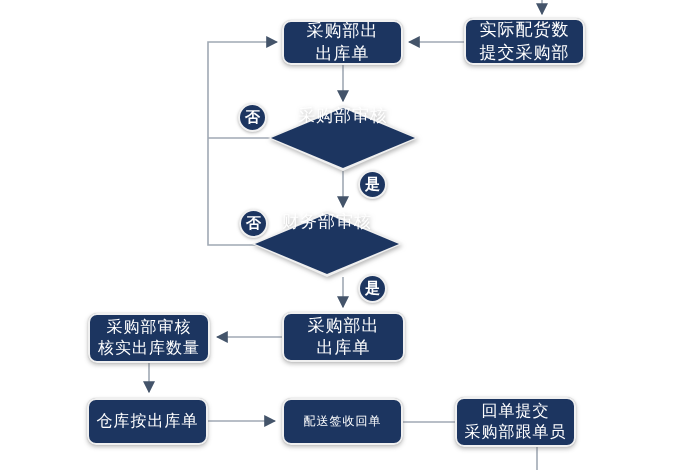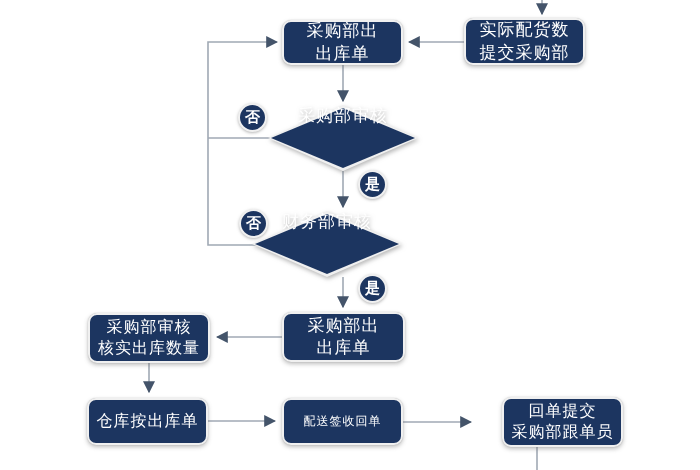--- a/index.html
+++ b/index.html
@@ -162,18 +162,18 @@
   </div>
 
   <div class="node" style="left:87px;top:398px;width:121px;height:47px">
     <span class="node-label" style="font-size:16px">仓库按出库单</span>
   </div>
 
   <div class="node" style="left:282px;top:398px;width:121px;height:47px">
     <span class="node-label" style="font-size:12px">配送签收回单</span>
   </div>
 
-  <div class="node" style="left:502px;top:397px;width:121px;height:50px">
+  <div class="node" style="left:455px;top:397px;width:121px;height:50px">
     <span class="node-label" style="font-size:16px">回单提交
 采购部跟单员</span>
   </div>
 
 </div>
 
 </body></html>

